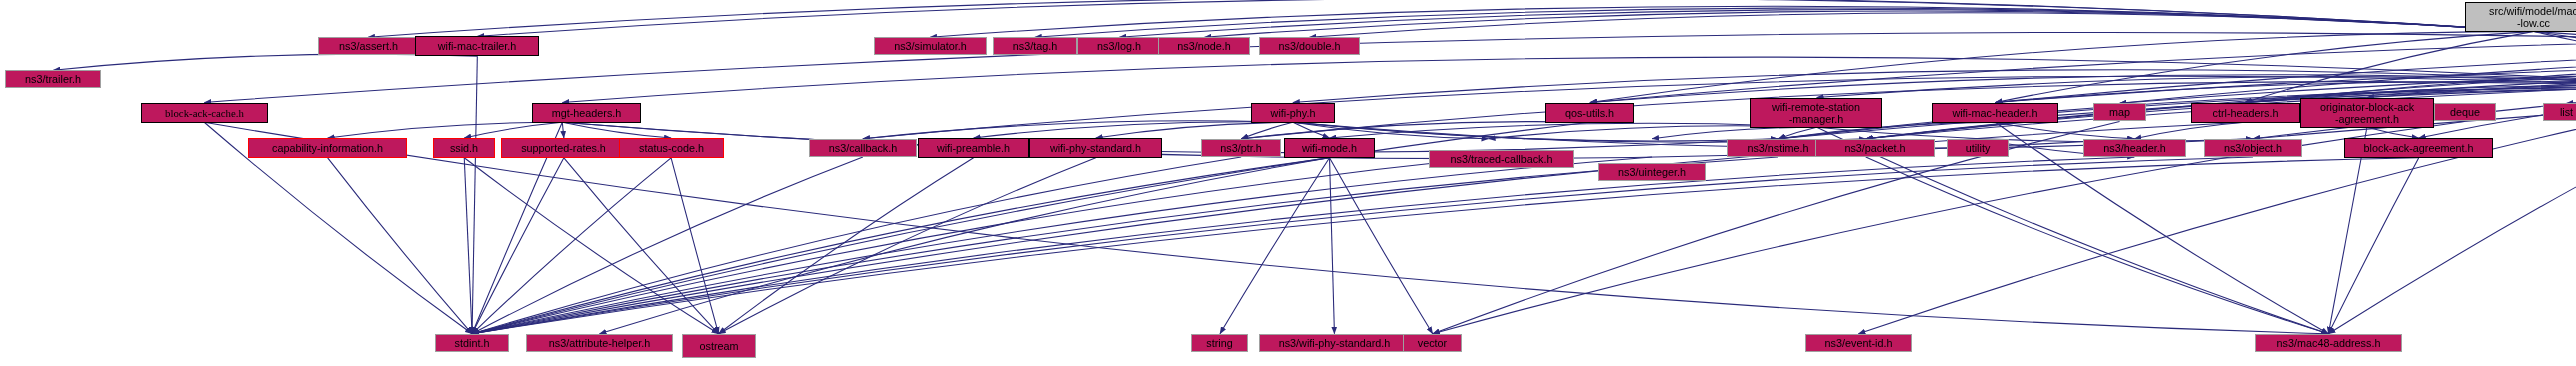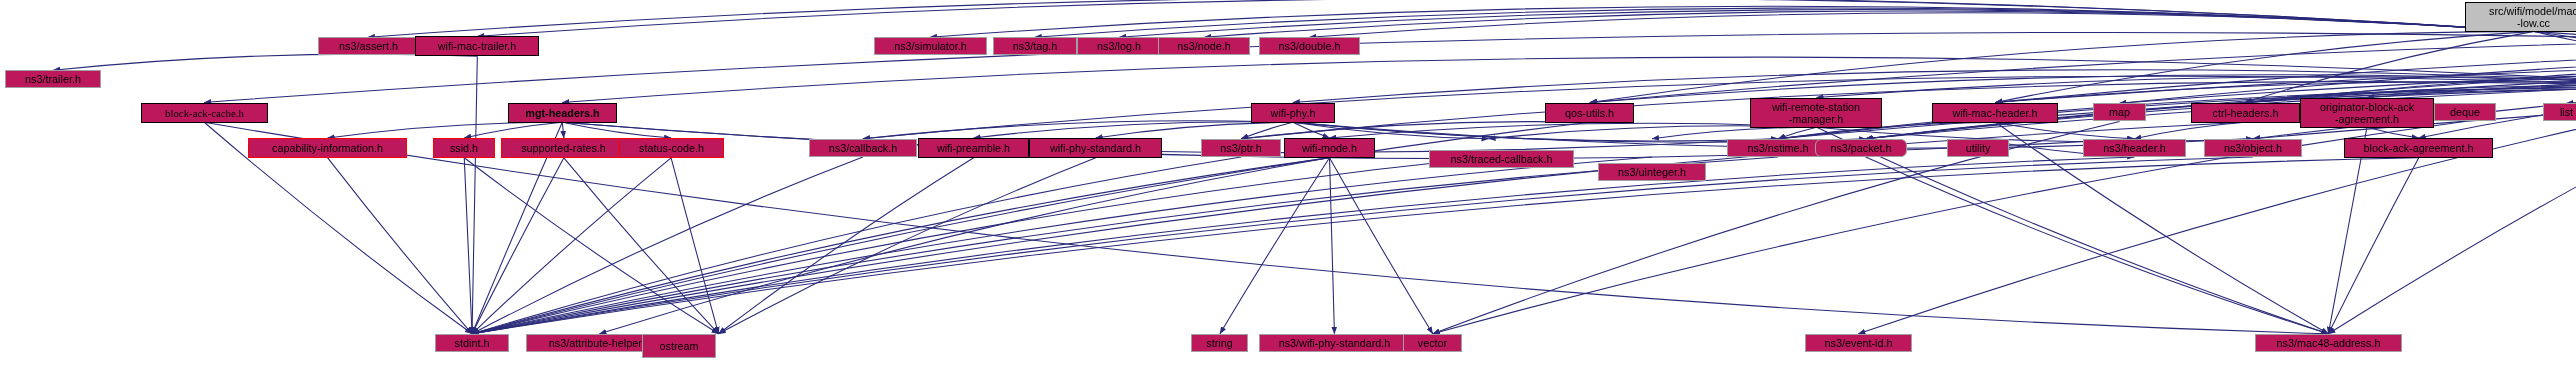--- a/index.html
+++ b/index.html
@@ -176,21 +176,21 @@
 -low.cc</div>
       <div class="node" style="left: 318px; top: 37px; width: 101px; height: 18px;">ns3/assert.h</div>
       <div class="node bold" style="left: 415px; top: 36px; width: 124px; height: 20px;">wifi-mac-trailer.h</div>
       <div class="node" style="left: 874px; top: 37px; width: 113px; height: 18px;">ns3/simulator.h</div>
       <div class="node" style="left: 993px; top: 37px; width: 84px; height: 18px;">ns3/tag.h</div>
       <div class="node" style="left: 1077px; top: 37px; width: 84px; height: 18px;">ns3/log.h</div>
       <div class="node" style="left: 1158px; top: 37px; width: 92px; height: 18px;">ns3/node.h</div>
       <div class="node" style="left: 1259px; top: 37px; width: 101px; height: 18px;">ns3/double.h</div>
       <div class="node" style="left: 5px; top: 70px; width: 96px; height: 18px;">ns3/trailer.h</div>
       <div class="node bold" style="left: 141px; top: 103px; width: 127px; height: 20px; font-family: Liberation Serif, serif;">block-ack-cache.h</div>
-      <div class="node bold" style="left: 508px; top: 103px; width: 109px; height: 20px; font-weight: bold;">mgt-headers.h</div>
+      <div class="node bold" style="left: 532px; top: 103px; width: 109px; height: 20px;">mgt-headers.h</div>
       <div class="node bold" style="left: 1251px; top: 103px; width: 84px; height: 20px;">wifi-phy.h</div>
       <div class="node bold" style="left: 1545px; top: 103px; width: 89px; height: 20px;">qos-utils.h</div>
       <div class="node bold" style="left: 1750px; top: 98px; width: 132px; height: 30px;">wifi-remote-station
 -manager.h</div>
       <div class="node bold" style="left: 1932px; top: 103px; width: 126px; height: 20px;">wifi-mac-header.h</div>
       <div class="node" style="left: 2093px; top: 103px; width: 53px; height: 18px;">map</div>
       <div class="node bold" style="left: 2191px; top: 103px; width: 109px; height: 20px;">ctrl-headers.h</div>
       <div class="node bold" style="left: 2300px; top: 98px; width: 134px; height: 30px;">originator-block-ack
 -agreement.h</div>
       <div class="node" style="left: 2434px; top: 103px; width: 62px; height: 18px;">deque</div>
@@ -200,28 +200,28 @@
       <div class="node red" style="left: 501px; top: 138px; width: 125px; height: 20px;">supported-rates.h</div>
       <div class="node red" style="left: 619px; top: 138px; width: 105px; height: 20px;">status-code.h</div>
       <div class="node" style="left: 809px; top: 139px; width: 108px; height: 18px;">ns3/callback.h</div>
       <div class="node bold" style="left: 918px; top: 138px; width: 111px; height: 20px;">wifi-preamble.h</div>
       <div class="node bold" style="left: 1029px; top: 138px; width: 133px; height: 20px;">wifi-phy-standard.h</div>
       <div class="node" style="left: 1201px; top: 139px; width: 80px; height: 18px;">ns3/ptr.h</div>
       <div class="node bold" style="left: 1284px; top: 138px; width: 91px; height: 20px;">wifi-mode.h</div>
       <div class="node" style="left: 1416px; top: 150px; width: 145px; height: 18px; margin-left: 13px;">ns3/traced-callback.h</div>
       <div class="node" style="left: 1598px; top: 139px; width: 108px; height: 18px; margin-top: 24px;">ns3/uinteger.h</div>
       <div class="node" style="left: 1727px; top: 139px; width: 102px; height: 18px;">ns3/nstime.h</div>
-      <div class="node" style="left: 1815px; top: 139px; width: 92px; height: 18px; border-radius: 6px;">ns3/packet.h</div>
+      <div class="node" style="left: 1815px; top: 139px; width: 120px; height: 18px;">ns3/packet.h</div>
       <div class="node" style="left: 1947px; top: 139px; width: 62px; height: 18px;">utility</div>
       <div class="node" style="left: 2083px; top: 139px; width: 103px; height: 18px;">ns3/header.h</div>
       <div class="node" style="left: 2204px; top: 139px; width: 98px; height: 18px;">ns3/object.h</div>
       <div class="node bold" style="left: 2344px; top: 138px; width: 149px; height: 20px;">block-ack-agreement.h</div>
       <div class="node" style="left: 435px; top: 334px; width: 74px; height: 18px;">stdint.h</div>
       <div class="node" style="left: 526px; top: 334px; width: 147px; height: 18px;">ns3/attribute-helper.h</div>
-      <div class="node" style="left: 642px; top: 334px; width: 74px; height: 24px;">ostream</div>
+      <div class="node" style="left: 682px; top: 334px; width: 74px; height: 24px;">ostream</div>
       <div class="node" style="left: 1191px; top: 334px; width: 57px; height: 18px;">string</div>
       <div class="node" style="left: 1259px; top: 334px; width: 151px; height: 18px;">ns3/wifi-phy-standard.h</div>
       <div class="node" style="left: 1403px; top: 334px; width: 59px; height: 18px;">vector</div>
       <div class="node" style="left: 1805px; top: 334px; width: 107px; height: 18px;">ns3/event-id.h</div>
       <div class="node" style="left: 2255px; top: 334px; width: 147px; height: 18px;">ns3/mac48-address.h</div>
     </div>
 </div>
 
 
 </body></html>

